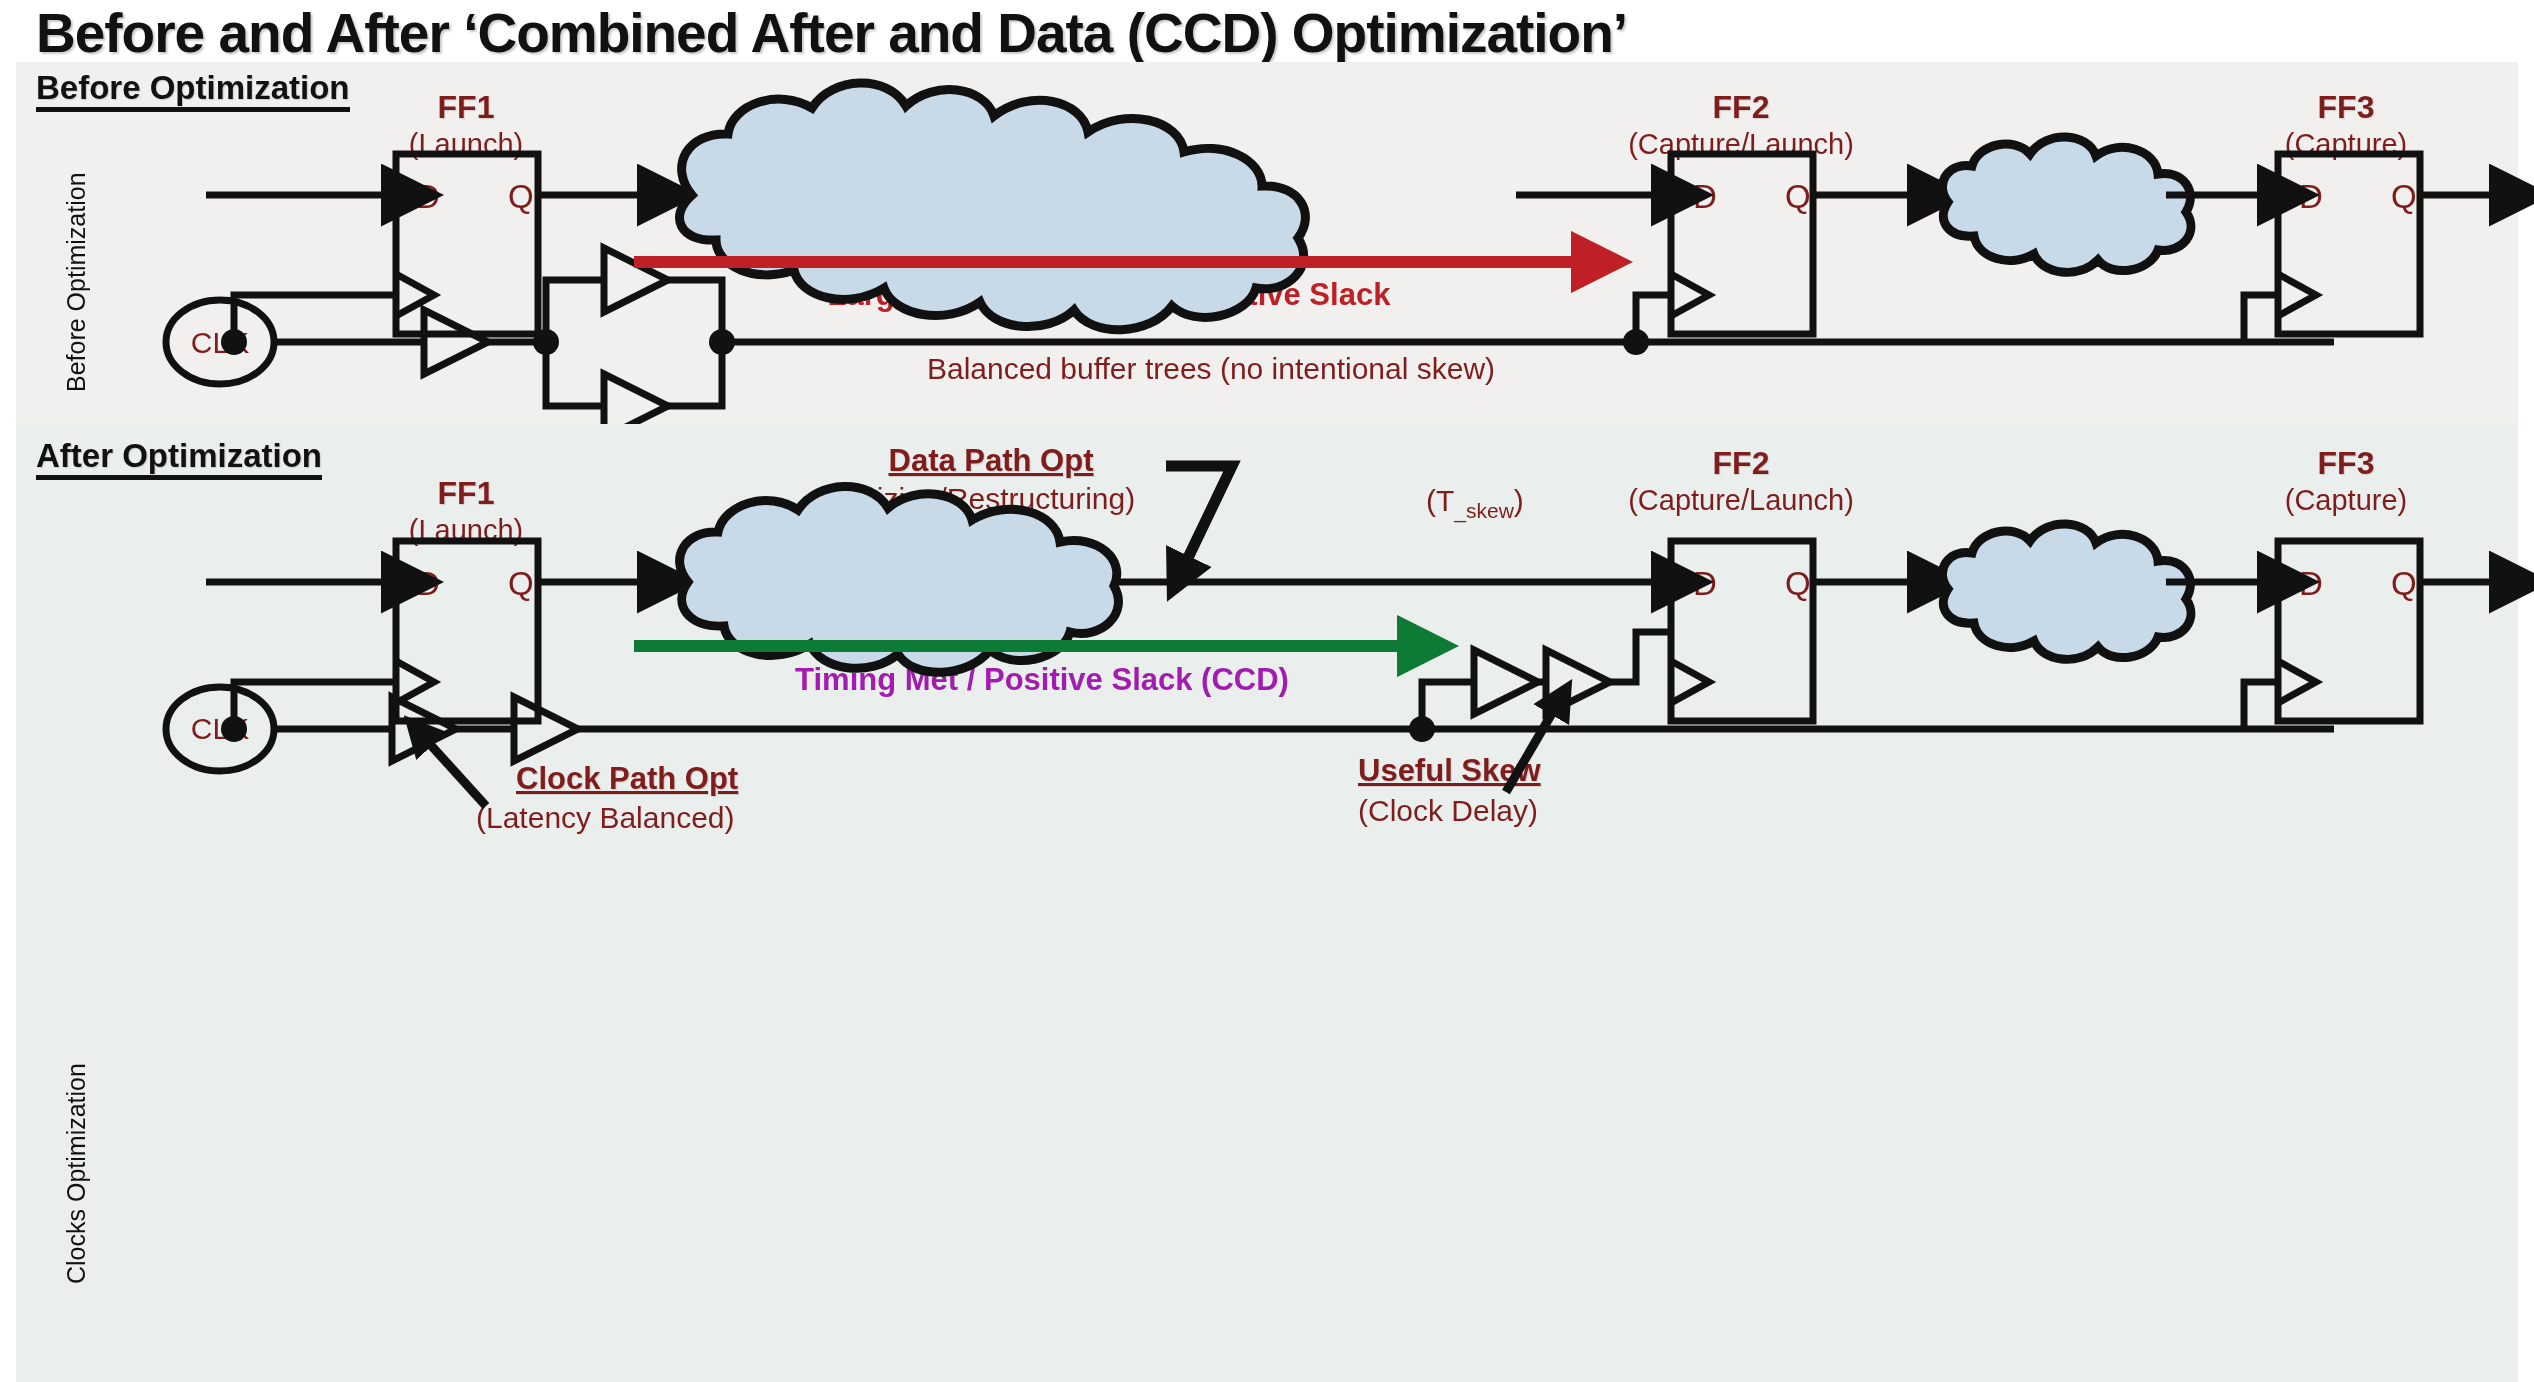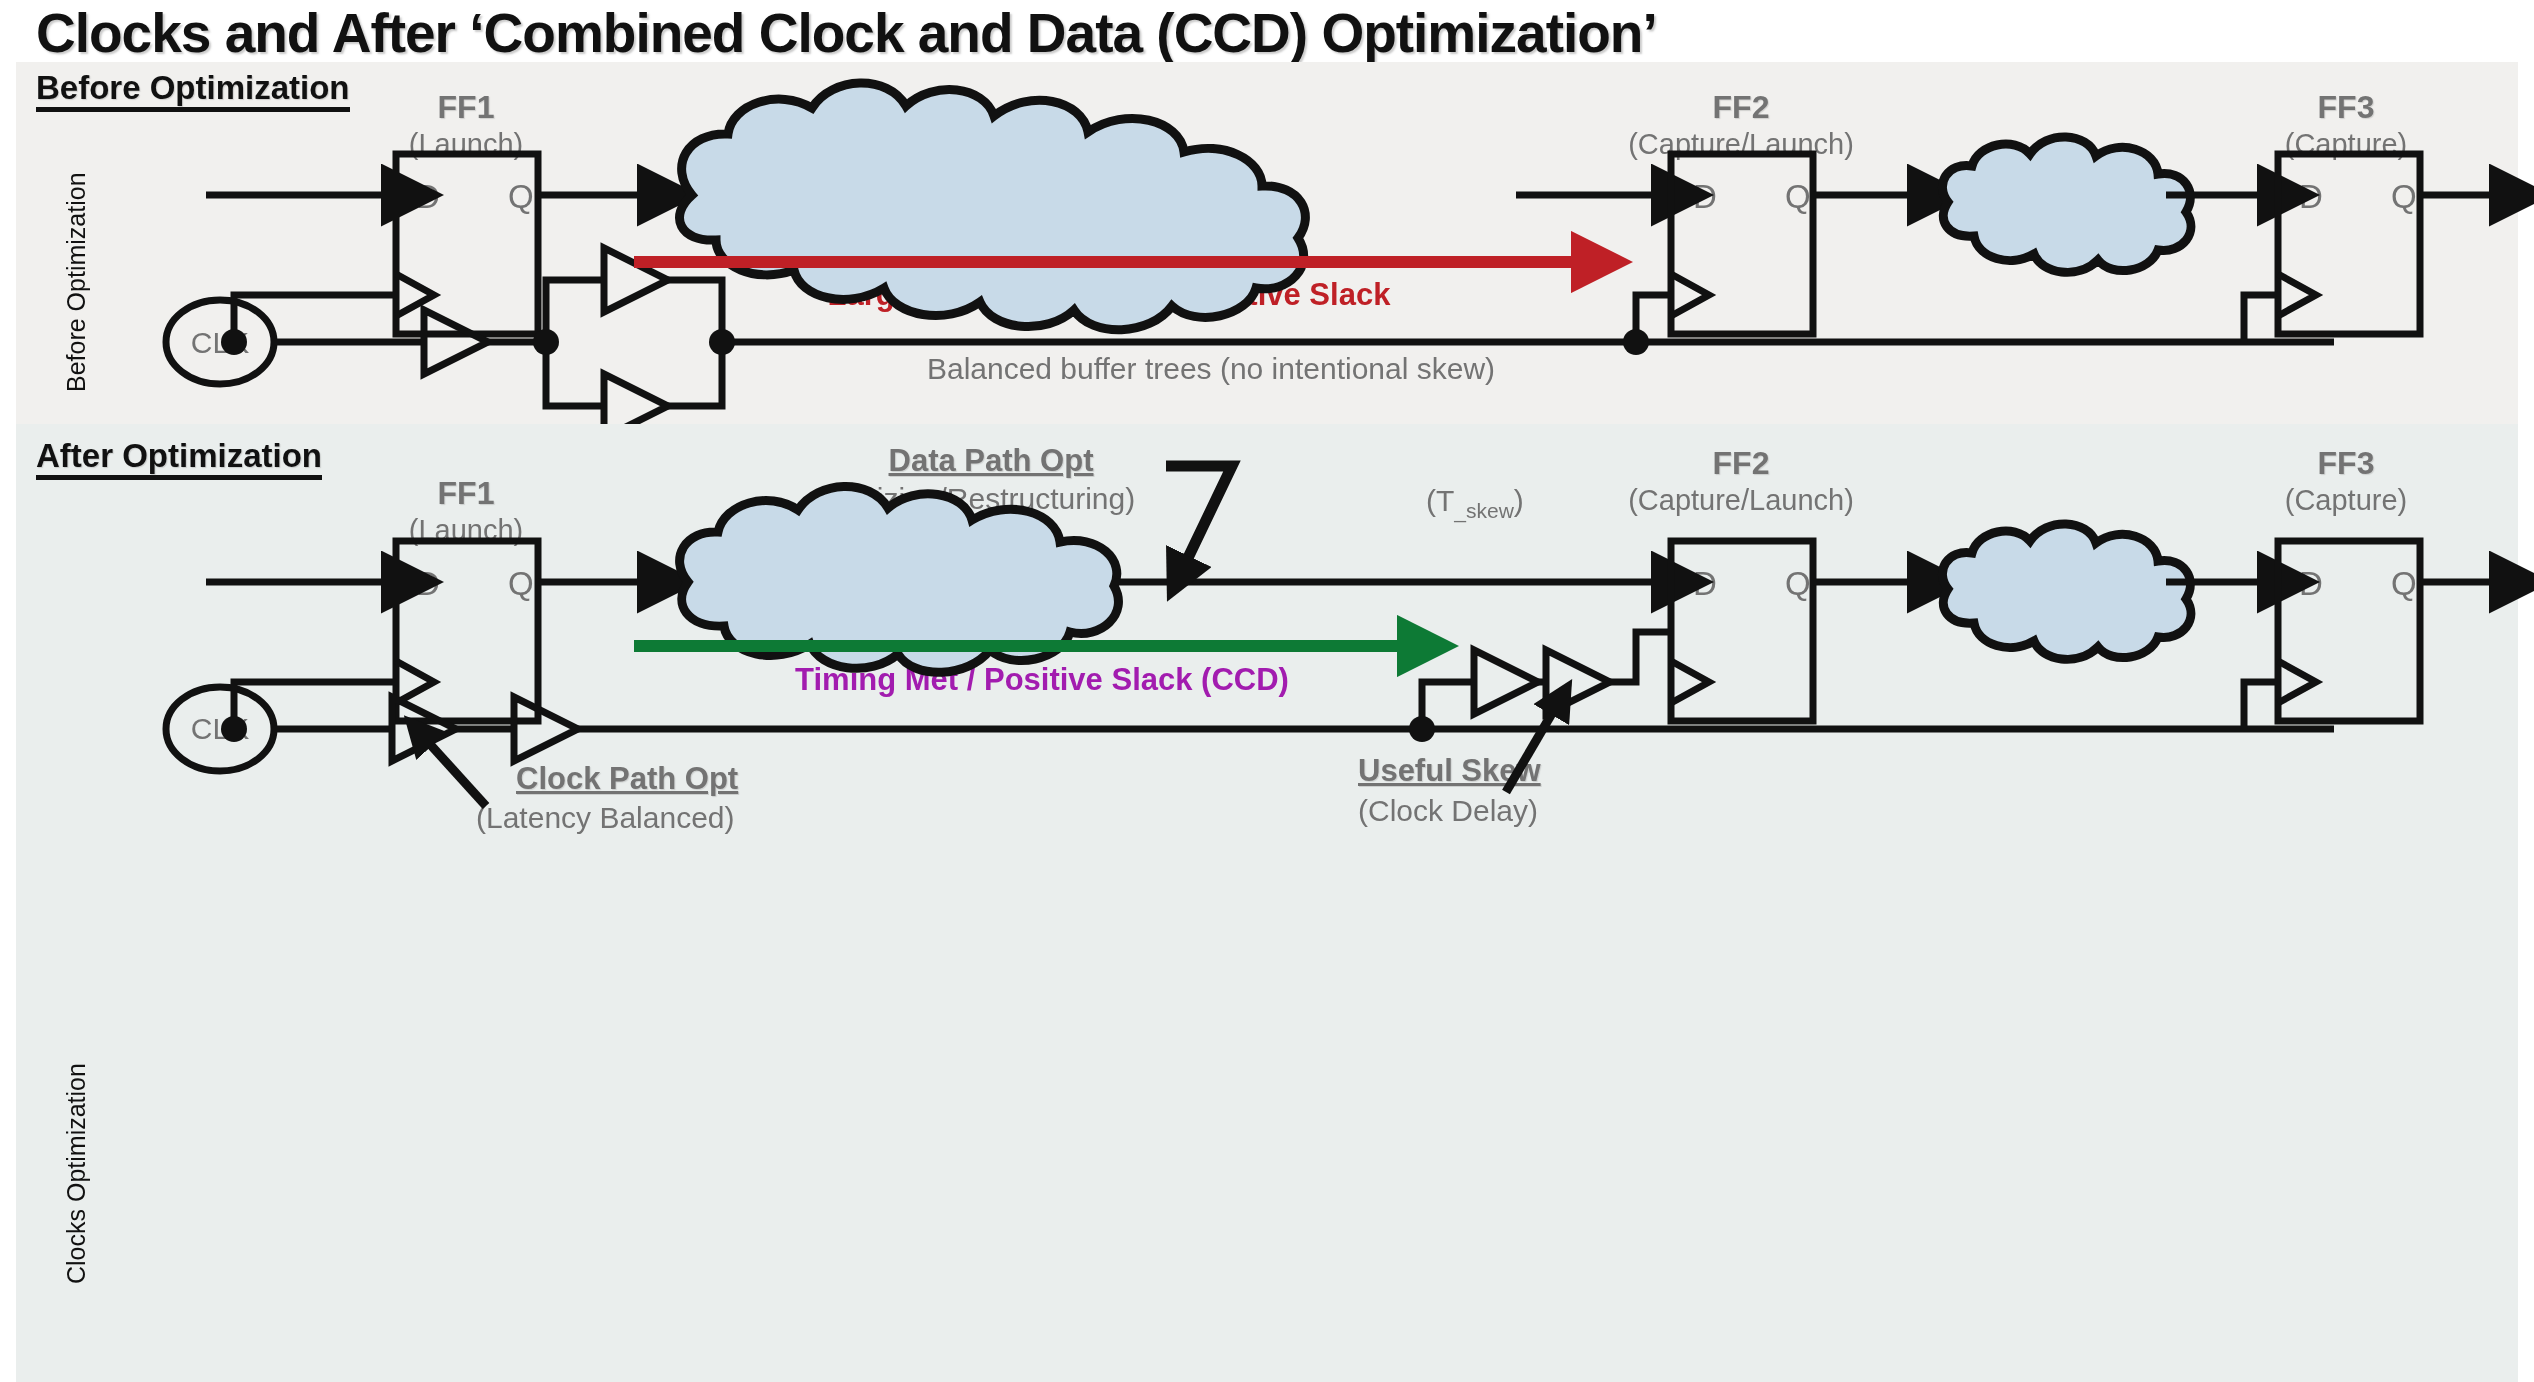--- a/index.html
+++ b/index.html
@@ -29,41 +29,41 @@
 
   .side-label{
     position:absolute;font-size:25px;color:#111;font-weight:400;white-space:nowrap;
     transform:rotate(-90deg);transform-origin:0 0;
   }
 
   
   svg.layer{position:absolute;left:0;top:0;overflow:visible;}
 
   
-  .tx{position:absolute;white-space:nowrap;color:#737373;}
+  .tx{position:absolute;white-space:nowrap;color:#7f1d1d;}
   .ff-name{font-weight:bold;font-size:32px;line-height:34px;text-shadow:1px 1px 1px rgba(150,150,150,.35);}
   .ff-sub{font-size:29px;line-height:32px;text-align:right;}
   .dq{font-size:33px;line-height:33px;}
   .cloud-lbl{font-weight:bold;font-size:34px;line-height:34px;text-shadow:1px 1px 1px rgba(150,150,150,.3);}
   .note{font-size:30px;line-height:33px;}
   .note-b{font-weight:bold;font-size:31px;line-height:34px;text-shadow:1px 1px 1px rgba(150,150,150,.35);text-decoration:underline;}
   .slack-red{color:#bf2026;font-weight:bold;font-size:31px;line-height:33px;}
   .slack-green{color:#a21caf;font-weight:bold;font-size:31px;line-height:33px;}
   .clk-txt{font-size:30px;}
   .tskew{font-size:30px;}
   .tskew sub{font-size:21px;}
 
   .center{transform:translateX(-50%);}
 </style>
 </head>
 <body>
 
 <div id="root">
 
-  <div id="title">Clocks and After  ‘Combined Clock and Data (CCD) Optimization’</div>
+  <div id="title">Before and After  ‘Combined After and Data (CCD) Optimization’</div>
 
   <div class="panel" id="panel-before">
 
     <div class="panel-head" id="head-before">Before Optimization</div>
 
     <div class="side-label" style="left:46px;top:330px;">Before Optimization</div>
 
     <div class="tx ff-name center" style="left:450px;top:28px;">FF1</div>
     <div class="tx ff-sub  center" style="left:450px;top:66px;">(Launch)</div>
 

